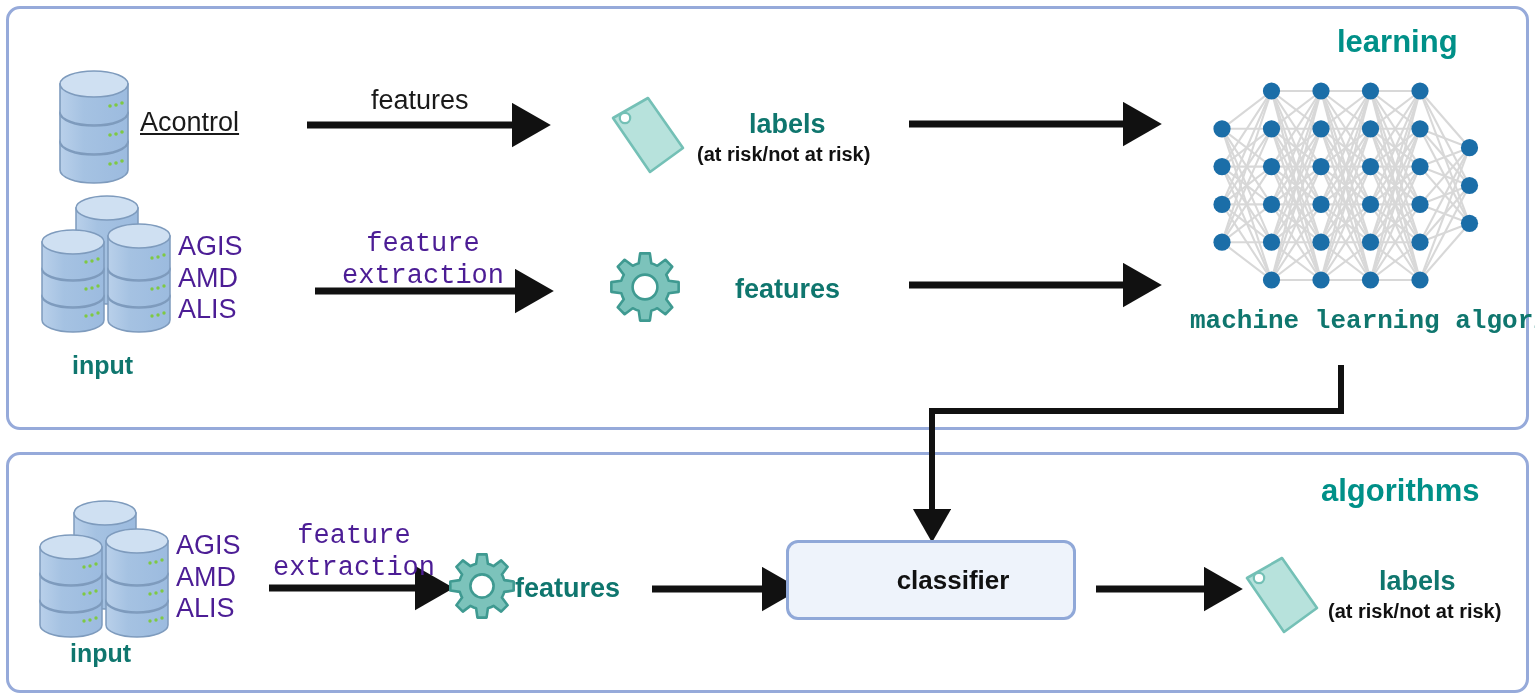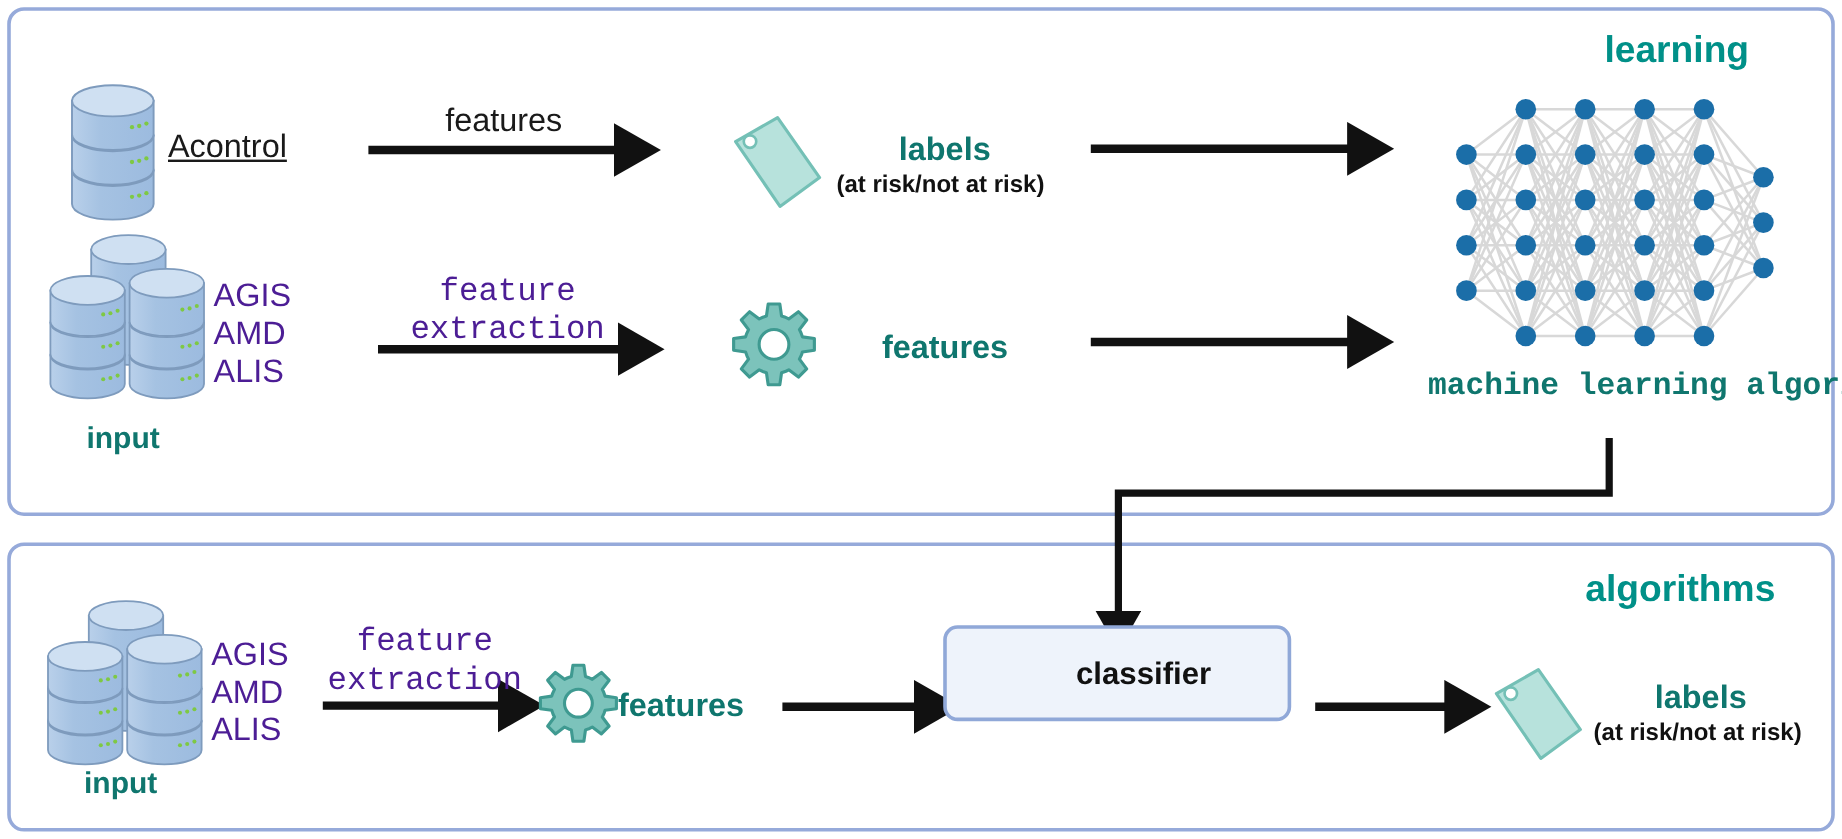--- a/index.html
+++ b/index.html
@@ -457,21 +457,21 @@
         <path d="M23.68,-6.30 L33.65,-4.85 L33.65,4.85 L23.68,6.30 L22.87,8.78 L21.20,12.29 L27.22,20.37 L20.37,27.22 L12.29,21.20 L9.96,22.38 L6.30,23.68 L4.85,33.65 L-4.85,33.65 L-6.30,23.68 L-8.78,22.87 L-12.29,21.20 L-20.37,27.22 L-27.22,20.37 L-21.20,12.29 L-22.38,9.96 L-23.68,6.30 L-33.65,4.85 L-33.65,-4.85 L-23.68,-6.30 L-22.87,-8.78 L-21.20,-12.29 L-27.22,-20.37 L-20.37,-27.22 L-12.29,-21.20 L-9.96,-22.38 L-6.30,-23.68 L-4.85,-33.65 L4.85,-33.65 L6.30,-23.68 L8.78,-22.87 L12.29,-21.20 L20.37,-27.22 L27.22,-20.37 L21.20,-12.29 L22.38,-9.96 Z" fill="#7cc3bb" stroke="#3f9a91" stroke-width="2.6" stroke-linejoin="round"></path>
         <circle cx="0" cy="0" r="12.4" fill="#ffffff" stroke="#3f9a91" stroke-width="2.6"></circle>
       </g>
 
     <g id="gear-prediction" transform="translate(482,586)">
         <path d="M22.23,-5.91 L31.67,-4.56 L31.67,4.56 L22.23,5.91 L21.47,8.25 L19.90,11.54 L25.62,19.17 L19.17,25.62 L11.54,19.90 L9.35,21.01 L5.91,22.23 L4.56,31.67 L-4.56,31.67 L-5.91,22.23 L-8.25,21.47 L-11.54,19.90 L-19.17,25.62 L-25.62,19.17 L-19.90,11.54 L-21.01,9.35 L-22.23,5.91 L-31.67,4.56 L-31.67,-4.56 L-22.23,-5.91 L-21.47,-8.25 L-19.90,-11.54 L-25.62,-19.17 L-19.17,-25.62 L-11.54,-19.90 L-9.35,-21.01 L-5.91,-22.23 L-4.56,-31.67 L4.56,-31.67 L5.91,-22.23 L8.25,-21.47 L11.54,-19.90 L19.17,-25.62 L25.62,-19.17 L19.90,-11.54 L21.01,-9.35 Z" fill="#7cc3bb" stroke="#3f9a91" stroke-width="2.6" stroke-linejoin="round"></path>
         <circle cx="0" cy="0" r="11.6" fill="#ffffff" stroke="#3f9a91" stroke-width="2.6"></circle>
       </g>
   </svg>
 
-  <div class="classifier-box" style="left:786px; top:521px; width:290px; height:80px;padding-left:44px;">
+  <div class="classifier-box" style="left:786px; top:540px; width:290px; height:80px;padding-left:44px;">
     <span class="classifier-label">classifier</span>
   </div>
 
   <div class="phase-title" style="left:1337px; top:24px;">learning</div>
 
   <div class="plain-text" style="left:140px; top:107px;text-decoration:underline;">Acontrol</div>
 
   <div class="multi" style="left:178px; top:231px;">AGIS
 AMD
 ALIS</div>

